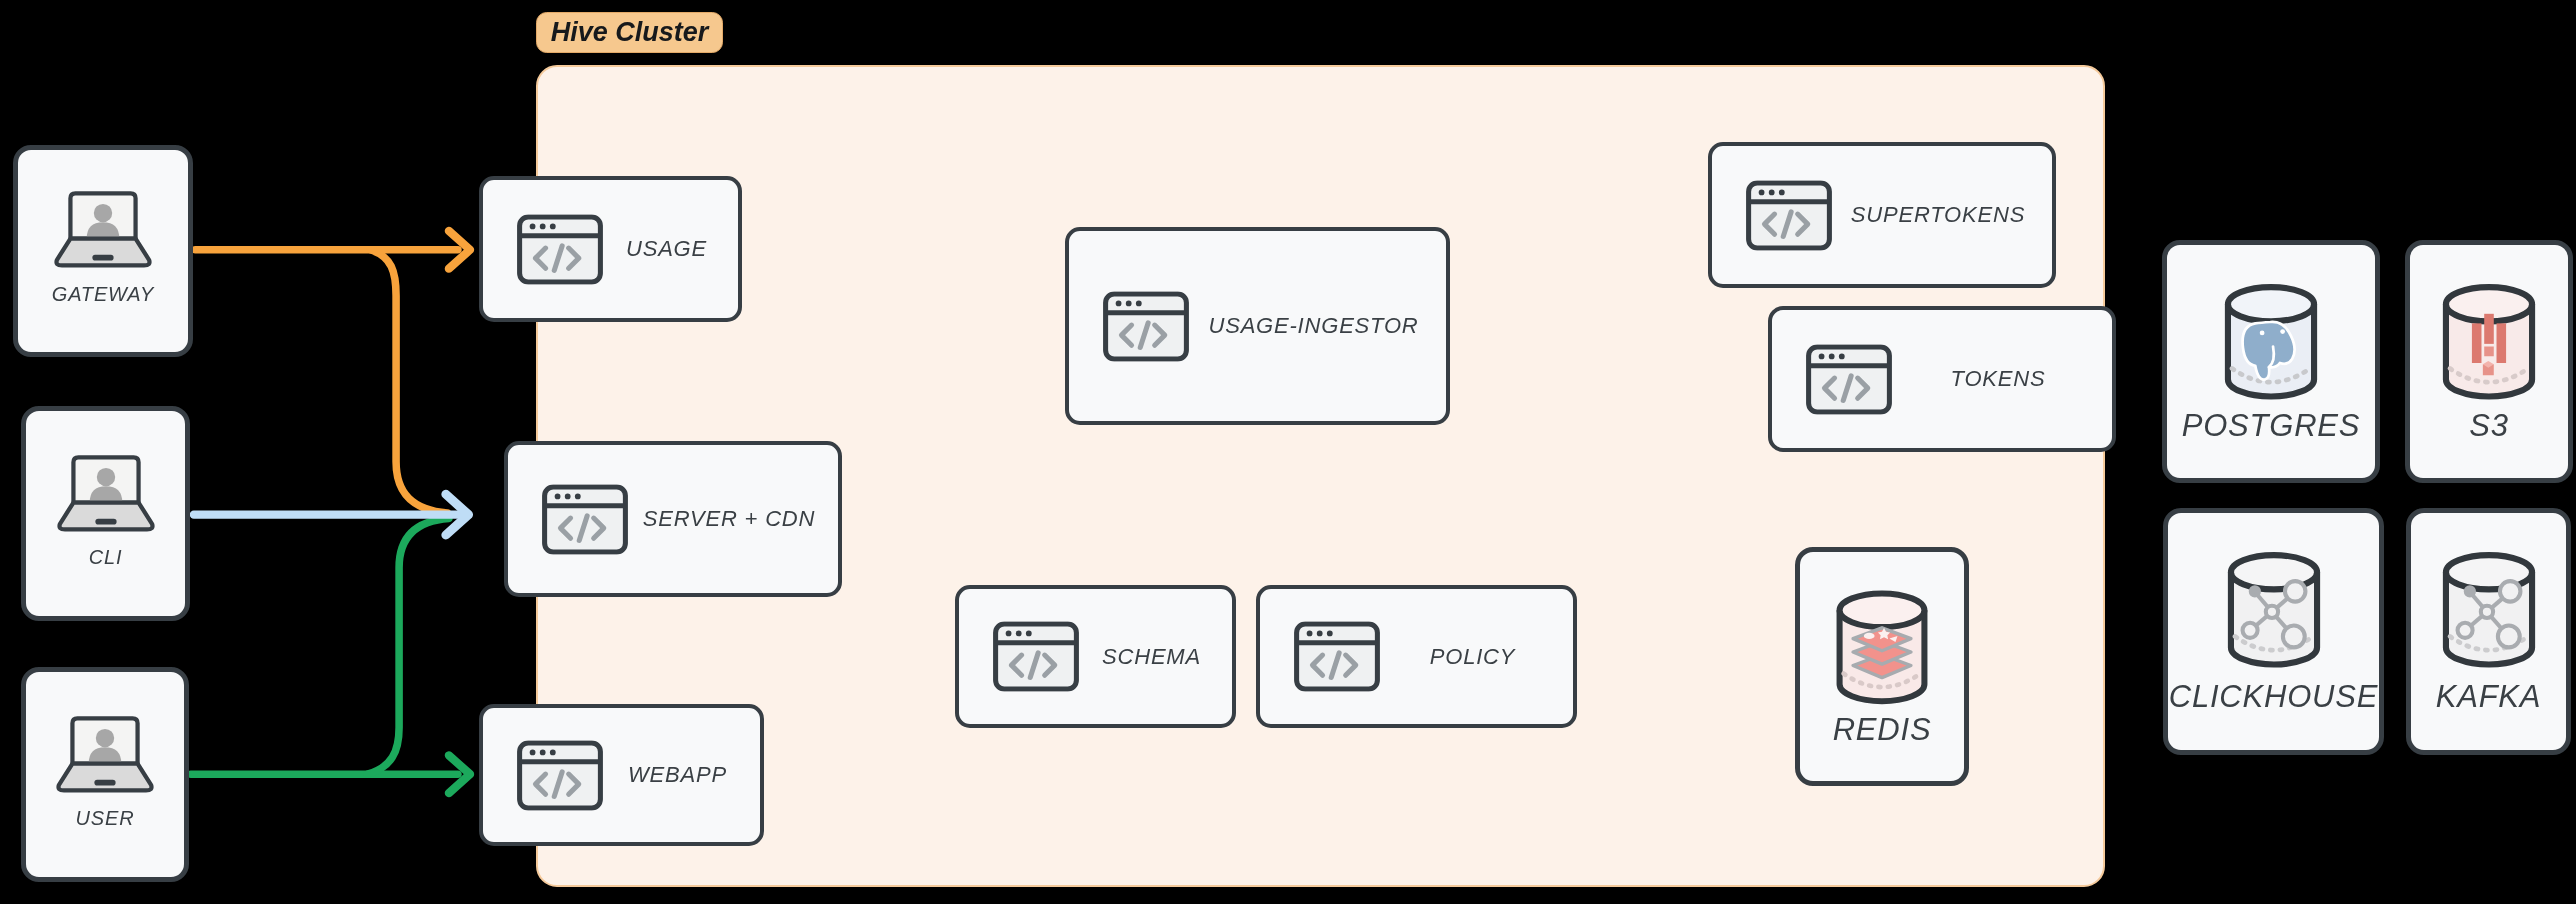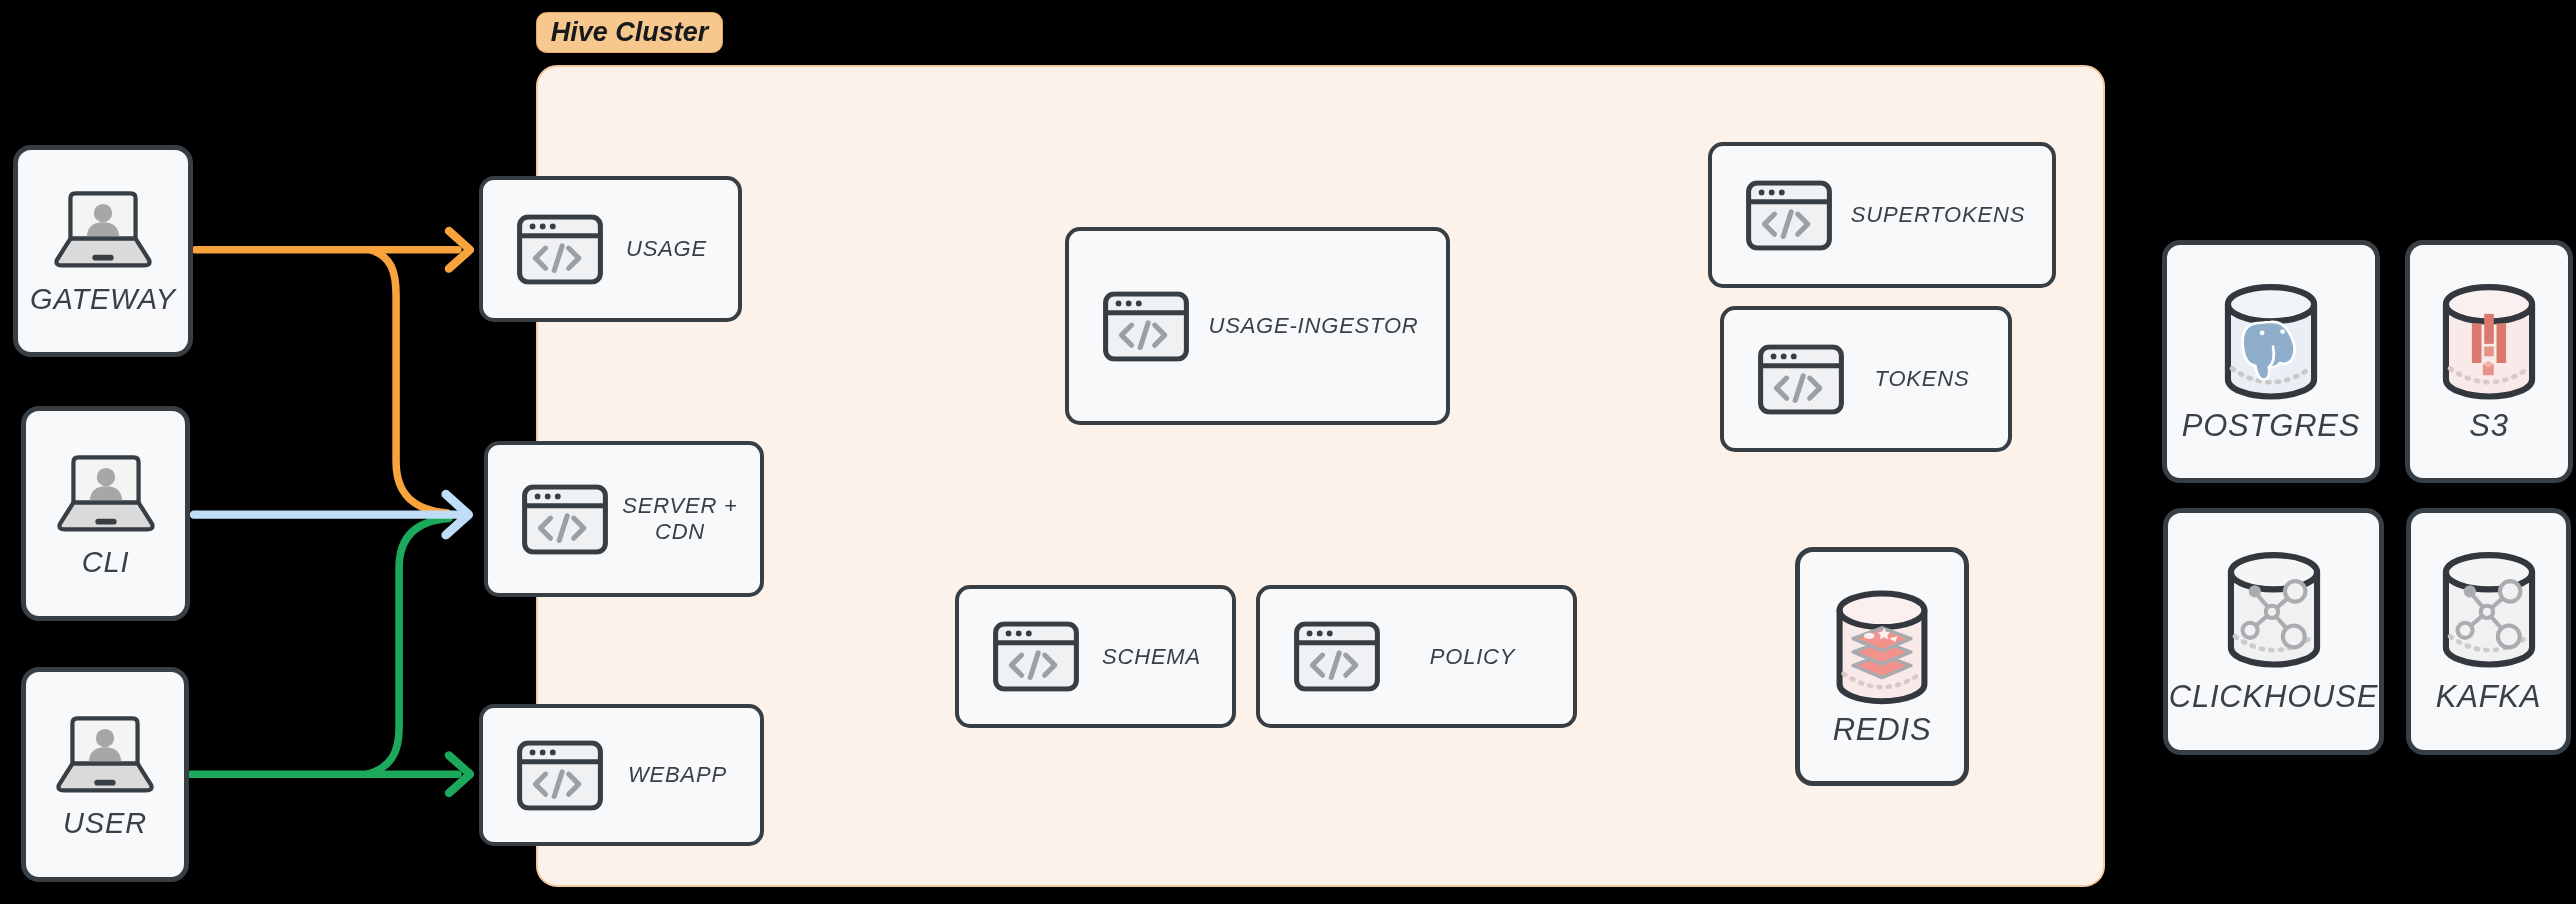--- a/index.html
+++ b/index.html
@@ -10,21 +10,21 @@
            background:#FDF2E9;border:2.3px solid #F5CA9B;border-radius:21px;box-sizing:border-box;z-index:0;}
   .cluster-label{position:absolute;left:536px;top:12px;width:187px;height:41px;
            background:#F6C88E;border:1.5px solid #E3A967;border-radius:10.6px;box-sizing:border-box;
            display:flex;align-items:center;justify-content:center;
            font-size:27px;font-weight:700;color:#17191C;z-index:3;font-style:italic;}
   
   .node{position:absolute;background:#F8F9FA;border:5.3px solid #373E44;border-radius:18px;
         box-sizing:border-box;z-index:2;}
   .node .big-icon{position:absolute;left:50%;transform:translateX(-50%);}
   .node .node-lbl{position:absolute;left:0;top:66%;width:100%;text-align:center;
-        font-size:29px;font-style:italic;color:#3A4045;letter-spacing:0.8px;}
+        font-size:20px;font-style:italic;color:#3A4045;letter-spacing:0.8px;}
   .dstore .node-lbl{top:70%;font-size:31px;}
   
   .svc{position:absolute;background:#F8F9FA;border:4.5px solid #373E44;border-radius:15px;
        box-sizing:border-box;display:flex;align-items:center;z-index:2;}
   .svc .svc-icon{flex:0 0 auto;margin-left:33px;}
   .svc .svc-lbl{flex:1 1 auto;text-align:center;font-size:22px;font-style:italic;
        color:#3A4045;letter-spacing:0.8px;padding-right:9px;}
   .arrows{position:absolute;left:0;top:0;width:2576px;height:904px;z-index:1;}
   .defs{position:absolute;width:0;height:0;overflow:hidden;}
 </style>
@@ -146,21 +146,21 @@
       </svg>
     <div class="node-lbl">USER</div>
   </div>
 
   <div class="svc" style="left:479px;top:176px;width:263px;height:146px">
     <svg class="svc-icon" width="88" height="71" viewBox="0 0 117 94">
         <use href="#i-browser"></use>
       </svg>
     <div class="svc-lbl">USAGE</div>
   </div>
-  <div class="svc" style="left:484px;top:441px;width:280px;height:156px">
+  <div class="svc" style="left:504px;top:441px;width:338px;height:156px">
     <svg class="svc-icon" width="88" height="71" viewBox="0 0 117 94">
         <use href="#i-browser"></use>
       </svg>
     <div class="svc-lbl">SERVER + CDN</div>
   </div>
   <div class="svc" style="left:479px;top:704px;width:285px;height:142px">
     <svg class="svc-icon" width="88" height="71" viewBox="0 0 117 94">
         <use href="#i-browser"></use>
       </svg>
     <div class="svc-lbl">WEBAPP</div>
@@ -182,21 +182,21 @@
         <use href="#i-browser"></use>
       </svg>
     <div class="svc-lbl">POLICY</div>
   </div>
   <div class="svc" style="left:1708px;top:142px;width:348px;height:146px">
     <svg class="svc-icon" width="88" height="71" viewBox="0 0 117 94">
         <use href="#i-browser"></use>
       </svg>
     <div class="svc-lbl">SUPERTOKENS</div>
   </div>
-  <div class="svc" style="left:1720px;top:306px;width:292px;height:146px">
+  <div class="svc" style="left:1768px;top:306px;width:348px;height:146px">
     <svg class="svc-icon" width="88" height="71" viewBox="0 0 117 94">
         <use href="#i-browser"></use>
       </svg>
     <div class="svc-lbl">TOKENS</div>
   </div>
 
   <div class="node dstore" style="left:1795px;top:547px;width:174px;height:239px">
     <svg class="big-icon" style="top:35px" width="101" height="122" viewBox="0 0 134 161">
         <use href="#i-cyl-redis"></use>
       </svg>

